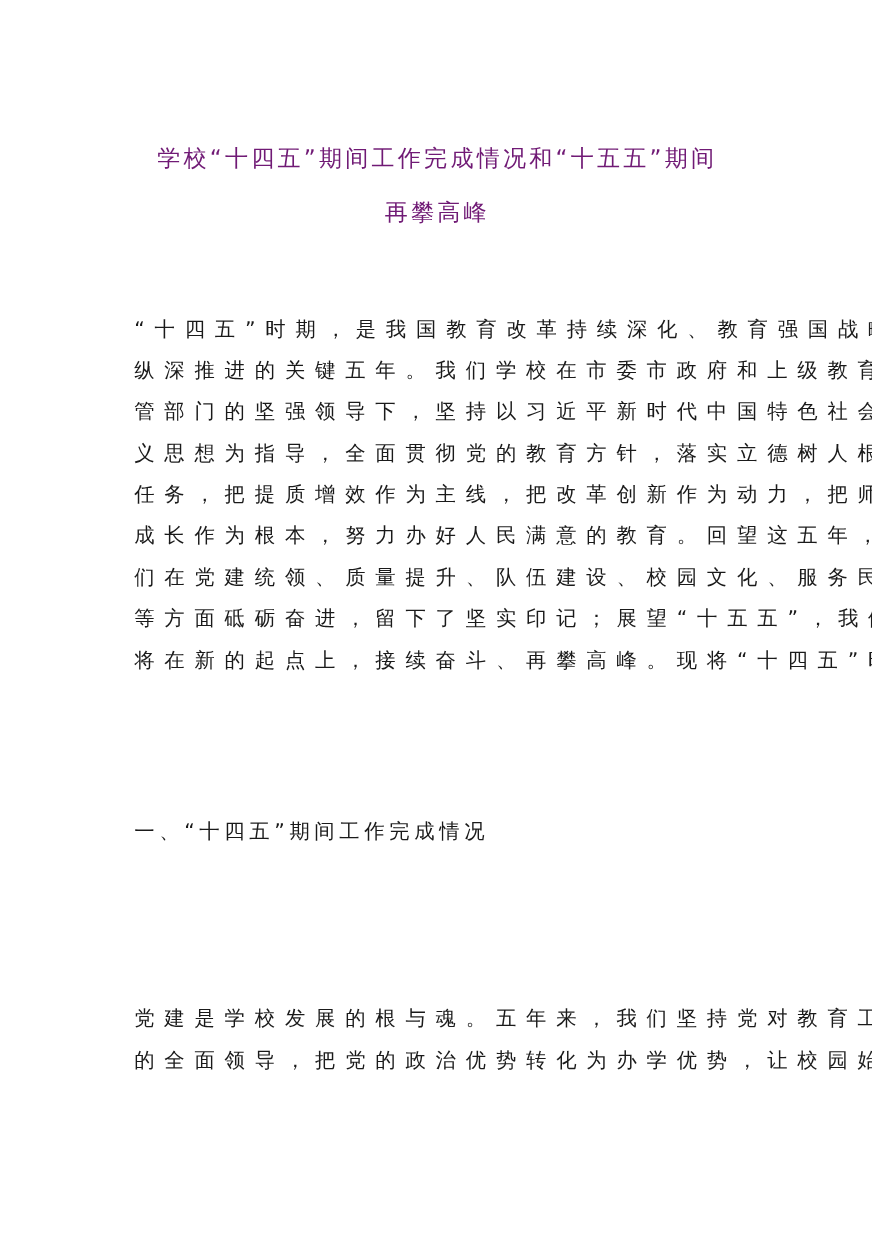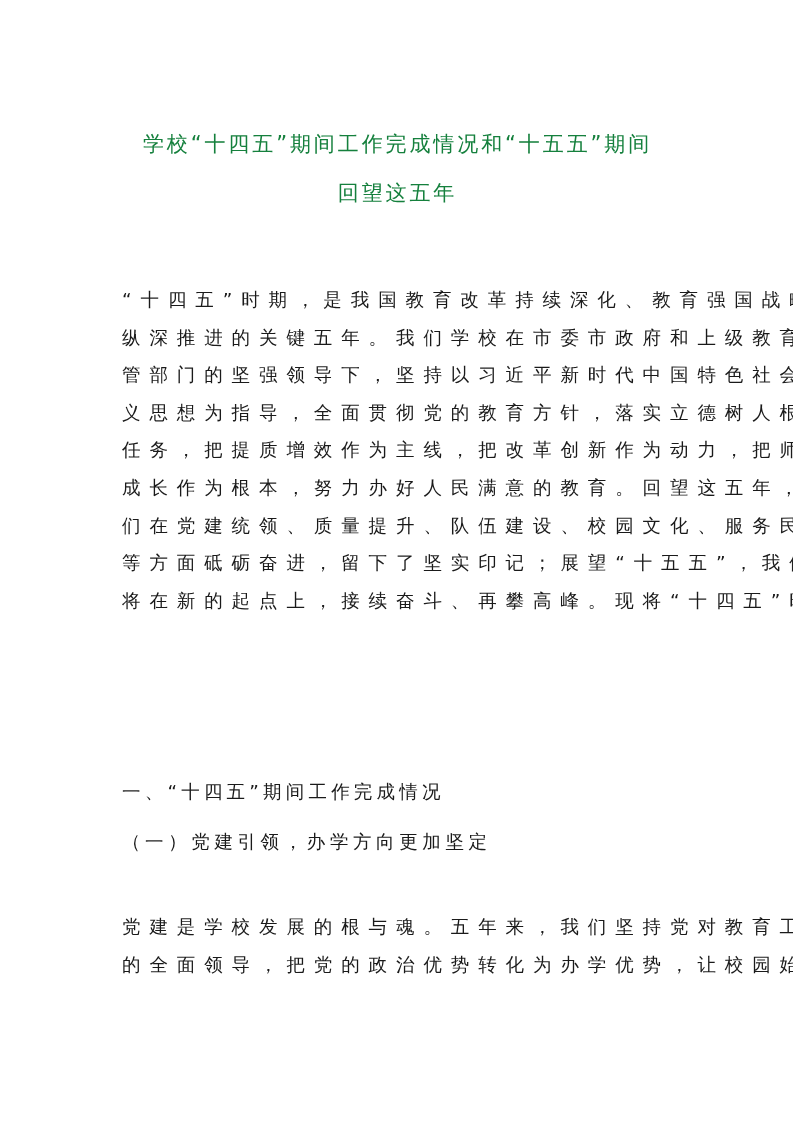--- a/index.html
+++ b/index.html
@@ -26,21 +26,21 @@
       position: absolute;
       left: 122px;
       width: 551px;
       text-align: center;
       font-size: 21px;
       letter-spacing: 2.9px;
       line-height: 49px;
       top: 120px;
       font-weight: normal;
       margin: 0;
-      color: #15803d;
+      color: #701a75;
     }
     .title span { display: block; white-space: nowrap; }
     .body-text {
       position: absolute;
       left: 122px;
       width: 560px;
       font-size: 18.5px;
       letter-spacing: 8.9px;
       line-height: 37.6px;
       color: #1a1a1a;
@@ -52,41 +52,38 @@
     #subsection-heading { top: 823px; letter-spacing: 4.6px; }
     #party-para { top: 908px; }
   </style>
 </head>
 <body>
 
 <div class="page">
 
   <h1 class="title">
     <span class="line">学校“十四五”期间工作完成情况和“十五五”期间</span>
-    <span class="line">回望这五年</span>
+    <span class="line">再攀高峰</span>
   </h1>
 
   <p class="body-text" id="intro">
     <span class="line">“十四五”时期，是我国教育改革持续深化、教育强国战略</span>
     <span class="line">纵深推进的关键五年。我们学校在市委市政府和上级教育主</span>
     <span class="line">管部门的坚强领导下，坚持以习近平新时代中国特色社会主</span>
     <span class="line">义思想为指导，全面贯彻党的教育方针，落实立德树人根本</span>
     <span class="line">任务，把提质增效作为主线，把改革创新作为动力，把师生</span>
     <span class="line">成长作为根本，努力办好人民满意的教育。回望这五年，我</span>
     <span class="line">们在党建统领、质量提升、队伍建设、校园文化、服务民生</span>
     <span class="line">等方面砥砺奋进，留下了坚实印记；展望“十五五”，我们</span>
     <span class="line">将在新的起点上，接续奋斗、再攀高峰。现将“十四五”时</span>
   </p>
 
-  <h2 class="body-text" id="section-heading" style="font-weight:normal;margin-top:35px;">
+  <h2 class="body-text" id="section-heading" style="font-weight:normal;">
     <span class="line">一、“十四五”期间工作完成情况</span>
   </h2>
 
-  <h3 class="body-text" id="subsection-heading" style="font-weight:normal;">
-    <span class="line">（一）党建引领，办学方向更加坚定</span>
-  </h3>
 
   <p class="body-text" id="party-para">
     <span class="line">党建是学校发展的根与魂。五年来，我们坚持党对教育工作</span>
     <span class="line">的全面领导，把党的政治优势转化为办学优势，让校园始终</span>
   </p>
 
 </div>
 
 </body></html>

